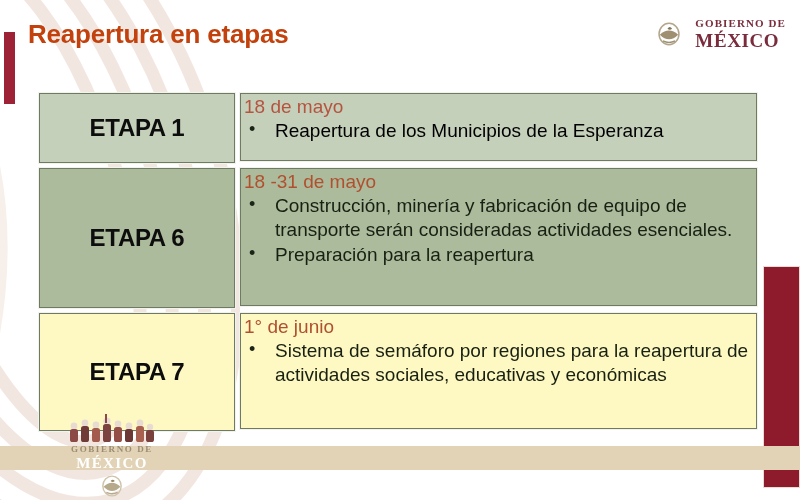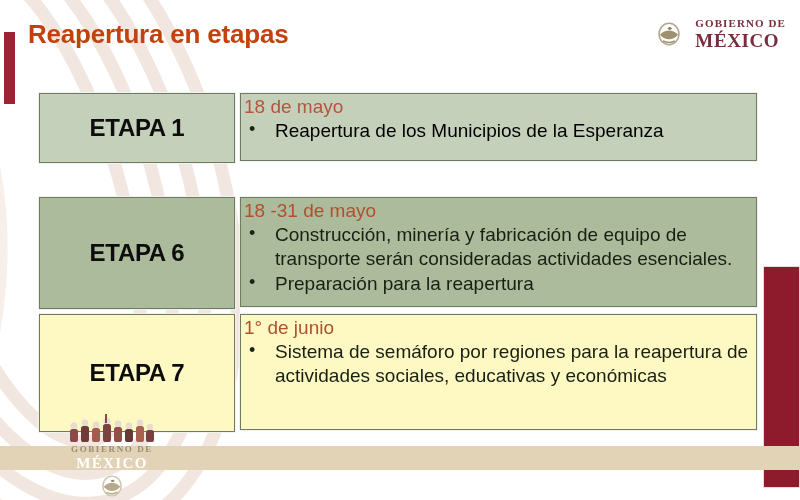--- a/index.html
+++ b/index.html
@@ -125,21 +125,21 @@
                 inset 0 1px 0 #6f7a62, inset 0 -1px 0 #6f7a62;
     padding: 3px 6px 6px 4px;
     box-sizing: border-box;
   }
 
   .row-1 .stage-label, .row-1 .stage-body { background: #c5d0bb; }
   .row-2 .stage-label, .row-2 .stage-body { background: #acbb9c; }
   .row-3 .stage-label, .row-3 .stage-body { background: #fef9c3; }
 
   .row-1 .stage-label, .row-1 .stage-body { height: 70px; }
-  .row-2 .stage-label, .row-2 .stage-body { height: 112px; margin-top: 29px; }
+  .row-2 .stage-label, .row-2 .stage-body { height: 140px; }
   .row-3 .stage-label, .row-3 .stage-body { height: 118px; }
 
   .date-text {
     font-size: 19px;
     color: #b5543f;
     line-height: 1.15;
     margin: 0 0 1px 0;
     font-family: "Liberation Sans", sans-serif;
   }
   .row-2 .date-text, .row-3 .date-text { color: #b0502f; }

